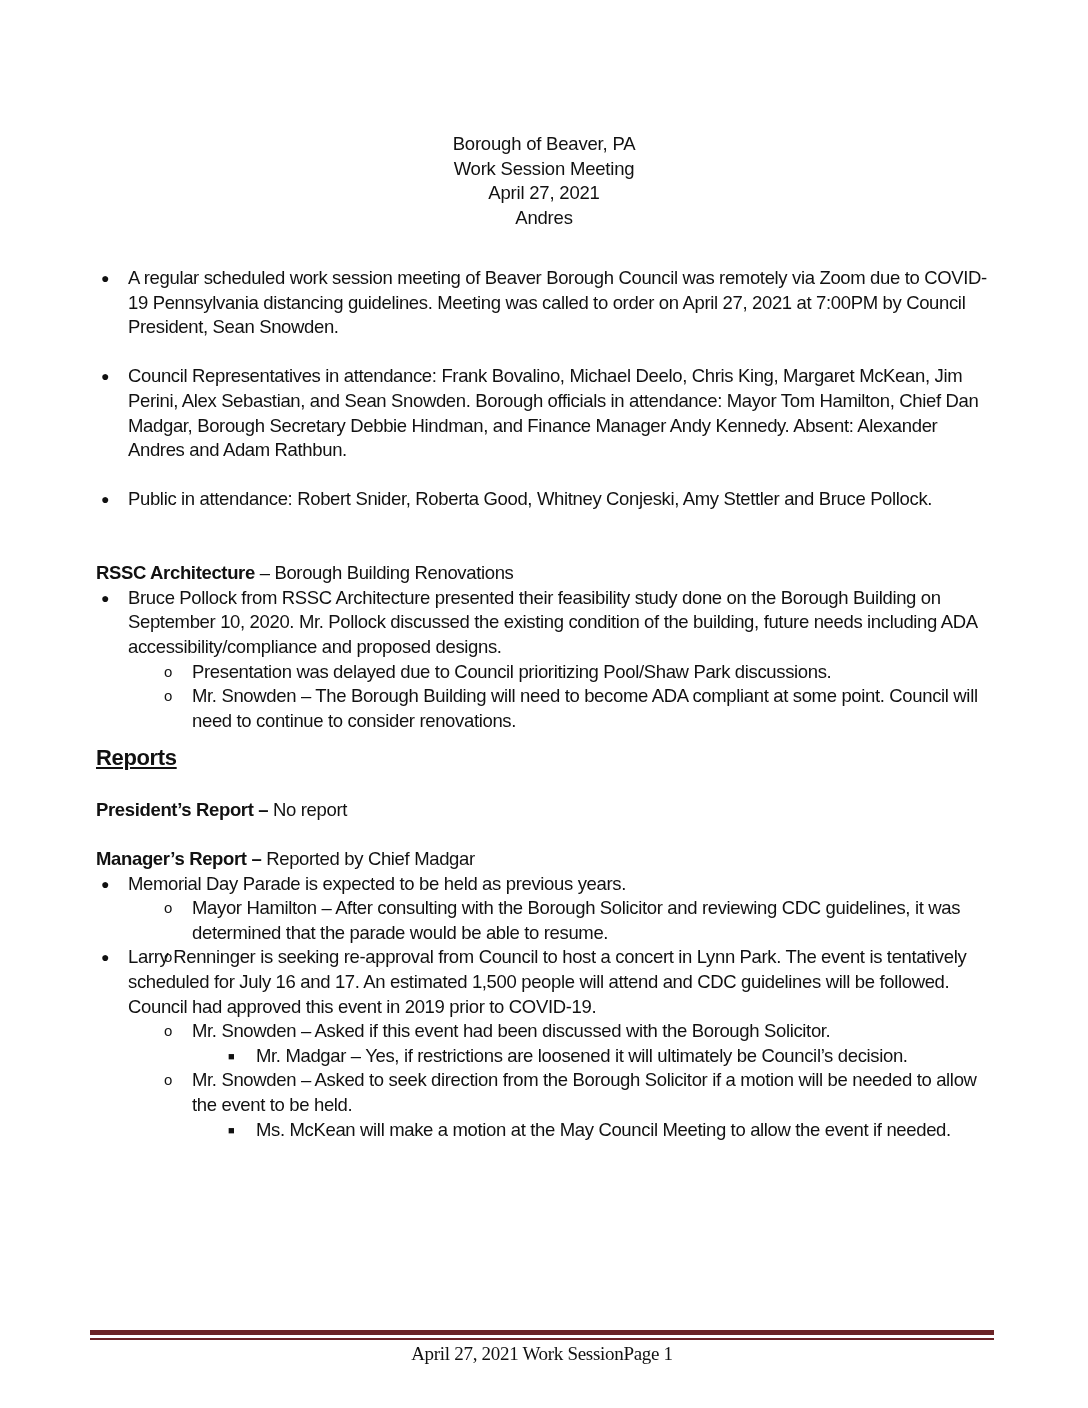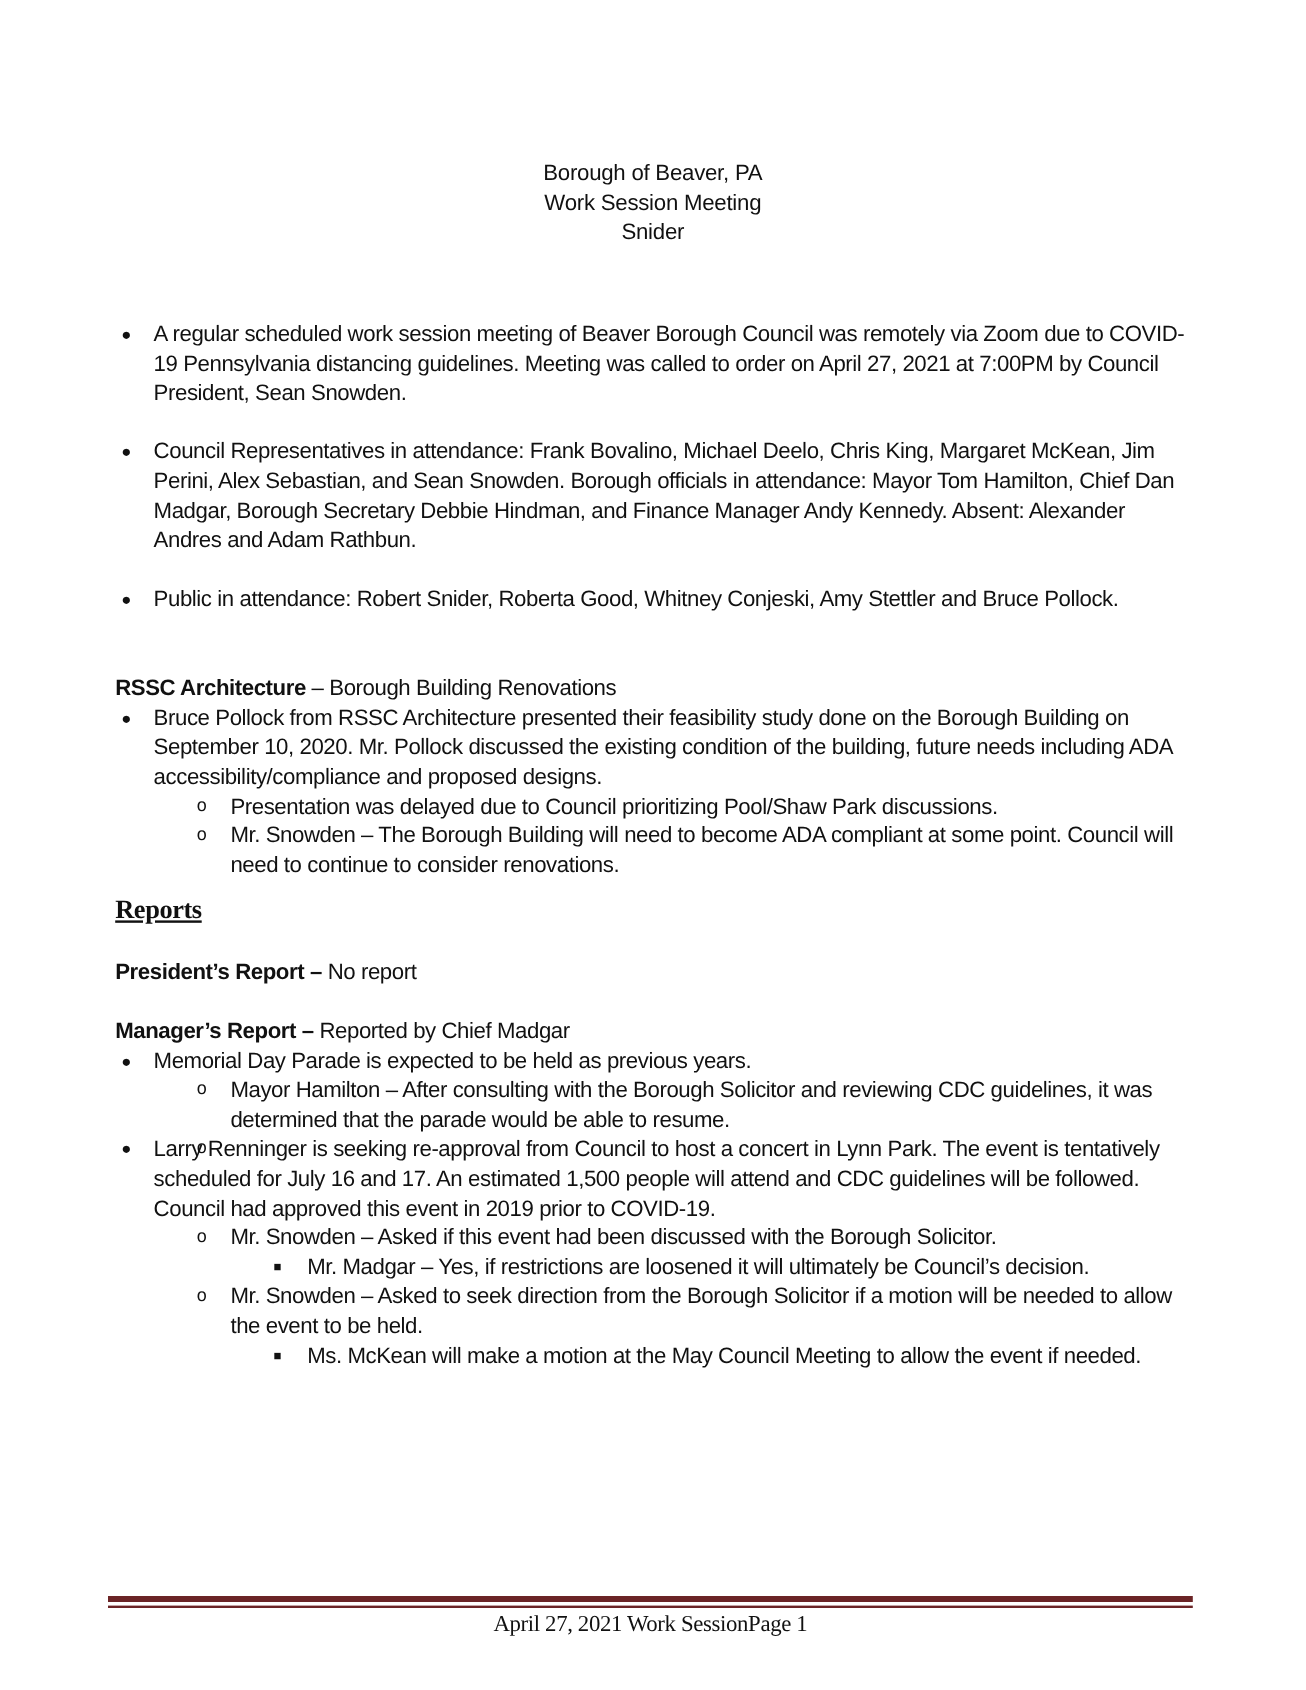--- a/index.html
+++ b/index.html
@@ -16,37 +16,38 @@
     .l2 { padding-left: 96px; }
     .l3 { padding-left: 160px; }
     .bullet { position: absolute; top: 0; font-size: 14px; }
     .l1 .bullet { left: 5px; }
     .l2 .bullet { left: 68px; font-size: 15px; }
     .l3 .bullet { left: 132px; font-size: 11px; }
     .gap-lg { height: 24.6px; }
     .gap-sm { height: 24.6px; }
     .heading-bold { font-weight: bold; }
     .section-title { font-size: 22px; font-weight: bold; text-decoration: underline;
-      margin-top: 10px; margin-bottom: 0; line-height: 30px; font-family: Liberation Serif, serif; }
+      margin-top: 10px; margin-bottom: 0; line-height: 30px; }
     .footer-rule { position: absolute; left: 90px; width: 904px; background: #6b2426; }
     .rule-thick { top: 1286px; height: 5px; }
     .rule-thin { top: 1294px; height: 2px; }
     .footer { position: absolute; top: 1297px; left: 90px; width: 904px; display: flex;
       justify-content: center; font-family: "Liberation Serif", serif; font-size: 19px;
       line-height: 26px; letter-spacing: -0.3px; }
   </style>
 </head>
 <body>
 
 <div class="page">
 
   <div class="title-block">
     <div>Borough of Beaver, PA</div>
     <div>Work Session Meeting</div>
-    <div>Snider</div>
+    <div>April 27, 2021</div>
+    <div>Andres</div>
   </div>
 
   <div class="content">
 
     <div class="li l1">
       <span class="bullet">●</span>
       <span>A regular scheduled work session meeting of Beaver Borough Council was remotely via Zoom due to COVID-19 Pennsylvania distancing guidelines.   Meeting was called to order on April 27, 2021 at 7:00PM by Council President, Sean Snowden.</span>
     </div>
     <div class="gap-lg"></div>
     <div class="li l1">

